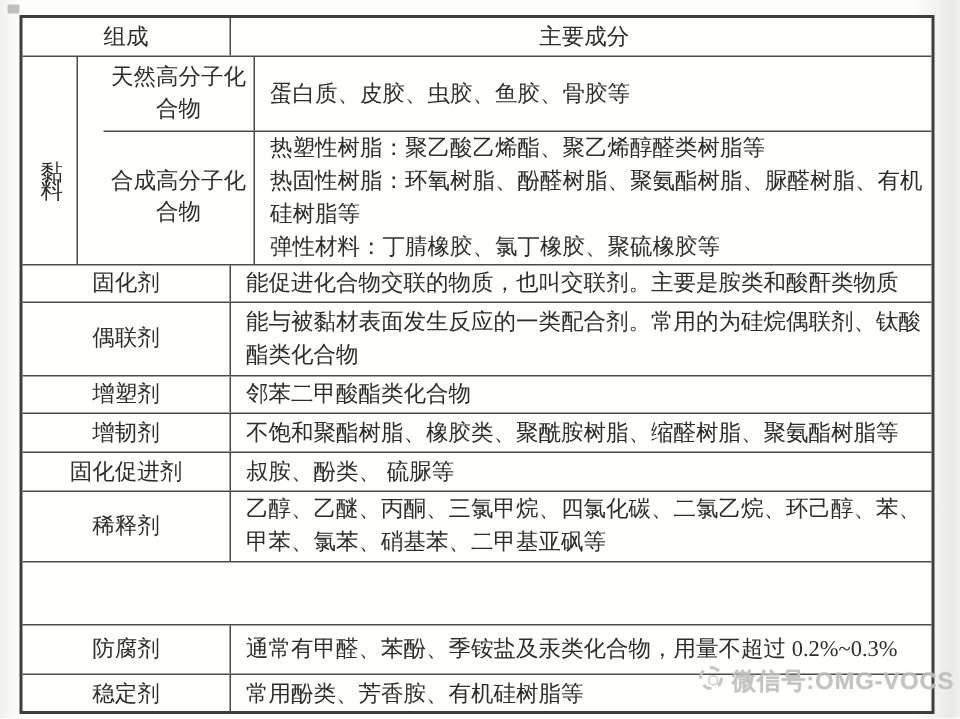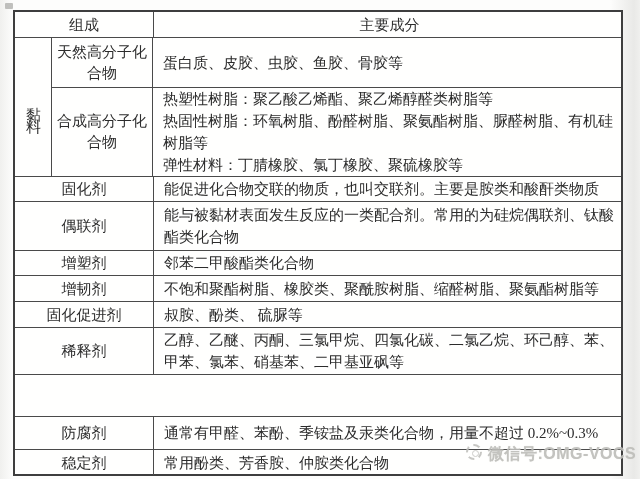--- a/index.html
+++ b/index.html
@@ -23,21 +23,21 @@
     text-align:center; border-right:1.5px solid #4a4a4a; font-size:15px;
     line-height:20px; padding:1px 20px;
   }
   .content {
     flex:1; font-size:15px; line-height:22px; padding:1px 6px 1px 10px;
     display:flex; flex-direction:column; justify-content:center;
   }
   .vlabel { flex:0 0 37px; display:flex; align-items:center; justify-content:center;
     border-right:1.5px solid #4a4a4a; }
   .vert { writing-mode:vertical-rl; font-size:15px; letter-spacing:12px; }
-  .binder-right { flex:1; display:flex; flex-direction:column; }
+  .binder-right { flex:1; display:flex; flex-direction:column;margin-left:17px; }
   .sub-row { display:flex; flex:0 0 auto; }
   .sub-row.second { border-top:1.5px solid #4a4a4a; }
   .sub-lbl { flex:0 0 101px; display:flex; align-items:center; justify-content:center;
     text-align:center; border-right:1.5px solid #4a4a4a; font-size:15px;
     line-height:21px; padding:1px 4px; }
   .h25{height:25px} .h26{height:26px} .h27{height:26px} .h33{height:33px}
   .h42{height:42px} .h47{height:47px} .h49{height:49px} .h89{height:89px}
   .hdr-main { justify-content:center; text-align:left; align-items:center;
     flex-direction:row; }
   .watermark {
@@ -123,21 +123,21 @@
     <div class="row h42">
     </div>
 
     <div class="row h33">
       <div class="lbl">防腐剂</div>
       <div class="content">通常有甲醛、苯酚、季铵盐及汞类化合物，用量不超过 0.2%~0.3%</div>
     </div>
 
     <div class="row h26">
       <div class="lbl">稳定剂</div>
-      <div class="content">常用酚类、芳香胺、仲胺类化合物</div>
+      <div class="content">常用酚类、芳香胺、有机硅树脂等</div>
     </div>
 
   </div>
 
   <div class="watermark">
     <span class="wm-icon"></span>
     <span>微信号:OMG-VOCS</span>
   </div>
 </div>
 

